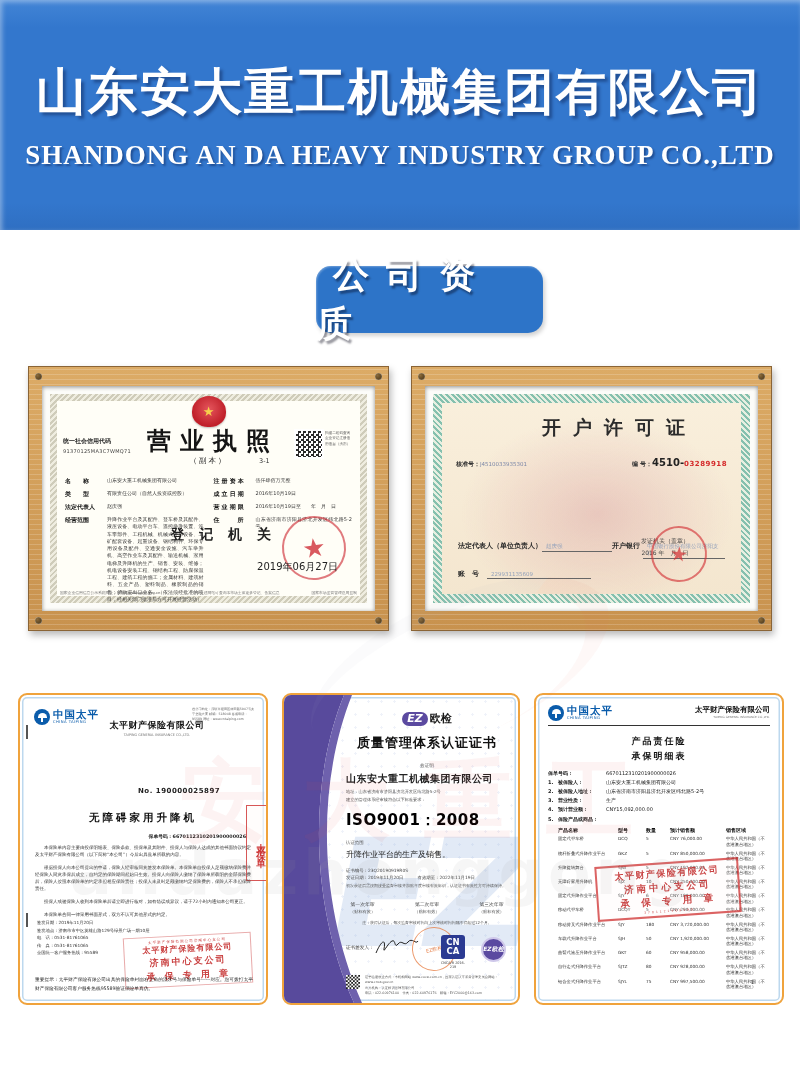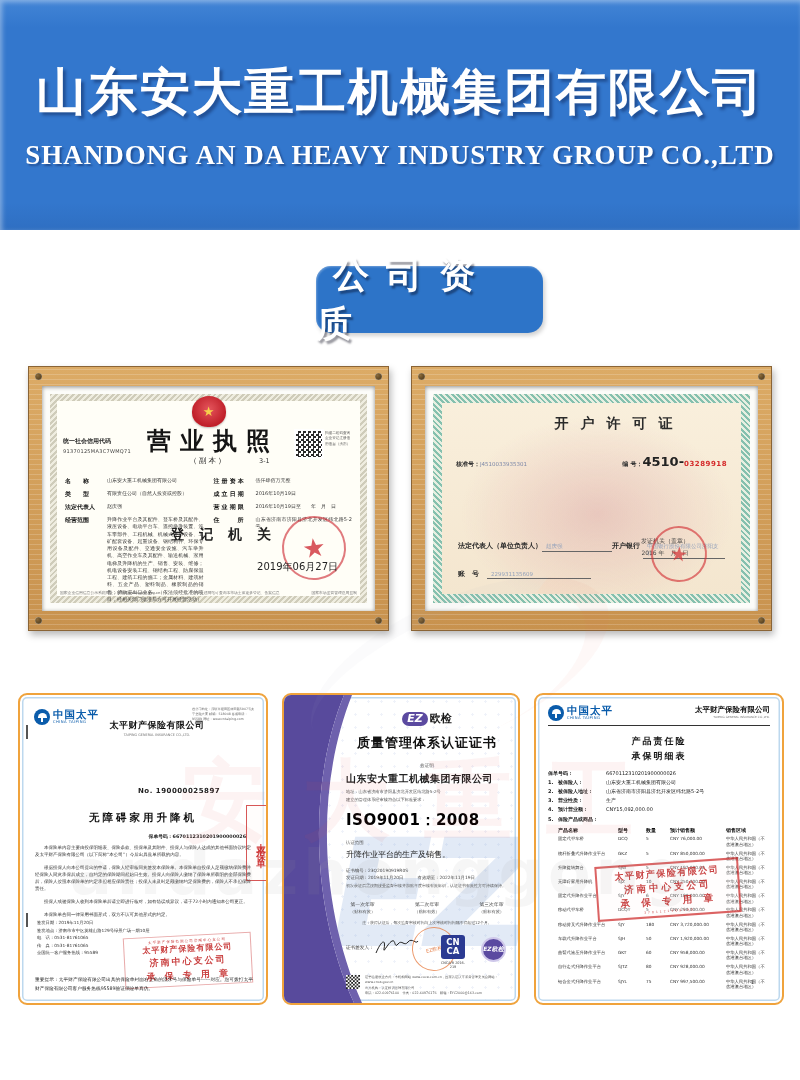--- a/index.html
+++ b/index.html
@@ -67,26 +67,26 @@
   .bl-footer { position:absolute; bottom:1px; left:3px; right:3px; display:flex; justify-content:space-between;
     font-size:3.8px; color:#777; }
   .bl-footer .url { color:#555; }
 
   
   .ap-paper { position:absolute; inset:8px;
     border:9px solid; border-image:repeating-linear-gradient(45deg,#85c0ae 0 2px,#e7efe1 2px 4px) 9;
     background:radial-gradient(ellipse at 52% 58%, rgba(202,122,136,.30), rgba(202,122,136,0) 62%),
                linear-gradient(#f9efdc,#f4e6cf); }
   .ap-title { position:absolute; top:12px; left:0; right:0; text-align:center;
-    font-size:14px; font-weight:900; letter-spacing:12px; text-indent:12px; color:#2b2b2b;
+    font-size:19px; font-weight:900; letter-spacing:12px; text-indent:12px; color:#2b2b2b;
     font-family:"DejaVu Serif","Liberation Serif",serif;padding-left:44px; }
   .ap-row1 { position:absolute; top:48px; left:14px; right:14px; display:flex; justify-content:space-between; align-items:baseline; }
   .ap-small-label { font-size:6px; color:#333; font-weight:bold; }
   .ap-approval { font-size:5.5px; color:#7c88a8; }
-  .ap-no-prefix { font-size:13px; color:#222; font-weight:bold; }
+  .ap-no-prefix { font-size:10px; color:#222; font-weight:bold; }
   .ap-no-red { font-size:7px; color:#d42a2a; font-weight:bold; letter-spacing:.5px; }
   .ap-body { position:absolute; top:74px; left:16px; right:16px; font-size:9px; font-weight:bold; color:#2a2a2a; line-height:2.4; }
   .ap-company { font-size:7.5px; font-weight:normal; color:#8a9ab5; border-bottom:1px solid #555; padding:0 8px 1px; }
   .ap-row3 { position:absolute; top:138px; left:16px; right:16px; display:flex; align-items:baseline; font-size:7px; font-weight:bold; color:#2a2a2a; }
   .ap-faint { font-weight:normal; color:#93a2bb; font-size:5.5px; border-bottom:1px solid #666; padding:0 4px 1px; }
   .ap-legal-val { width:70px; }
   .ap-bank-val { flex:1; margin-left:3px; }
   .ap-row4 { position:absolute; top:166px; left:16px; display:flex; align-items:baseline; font-size:7px; font-weight:bold; color:#2a2a2a;gap:8px; }
   .ap-acct-val { width:104px; }
   .ap-issue { position:absolute; right:52px; bottom:36px; text-align:center; font-size:6px; color:#444; line-height:1.9; }

